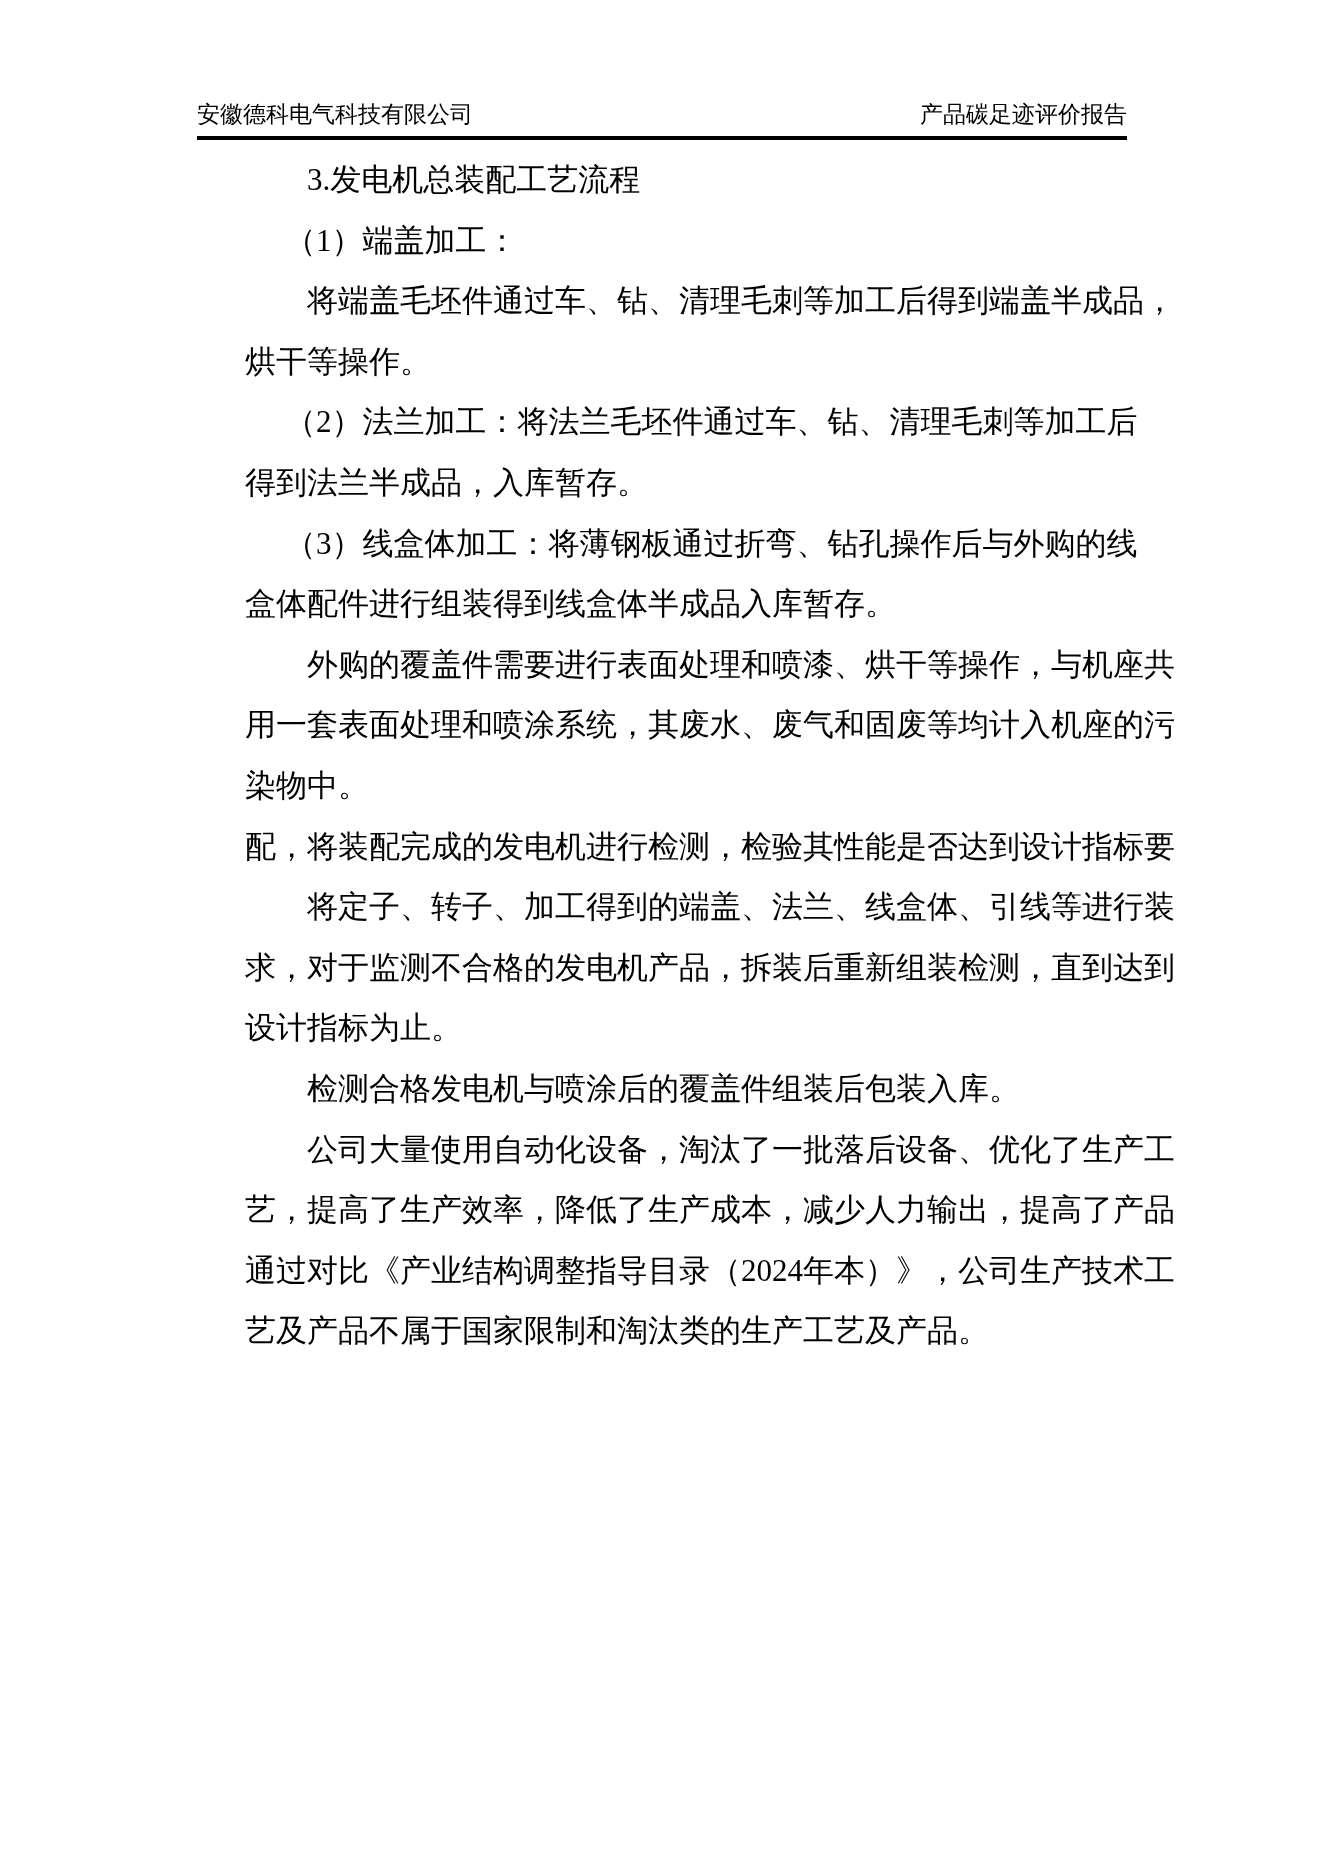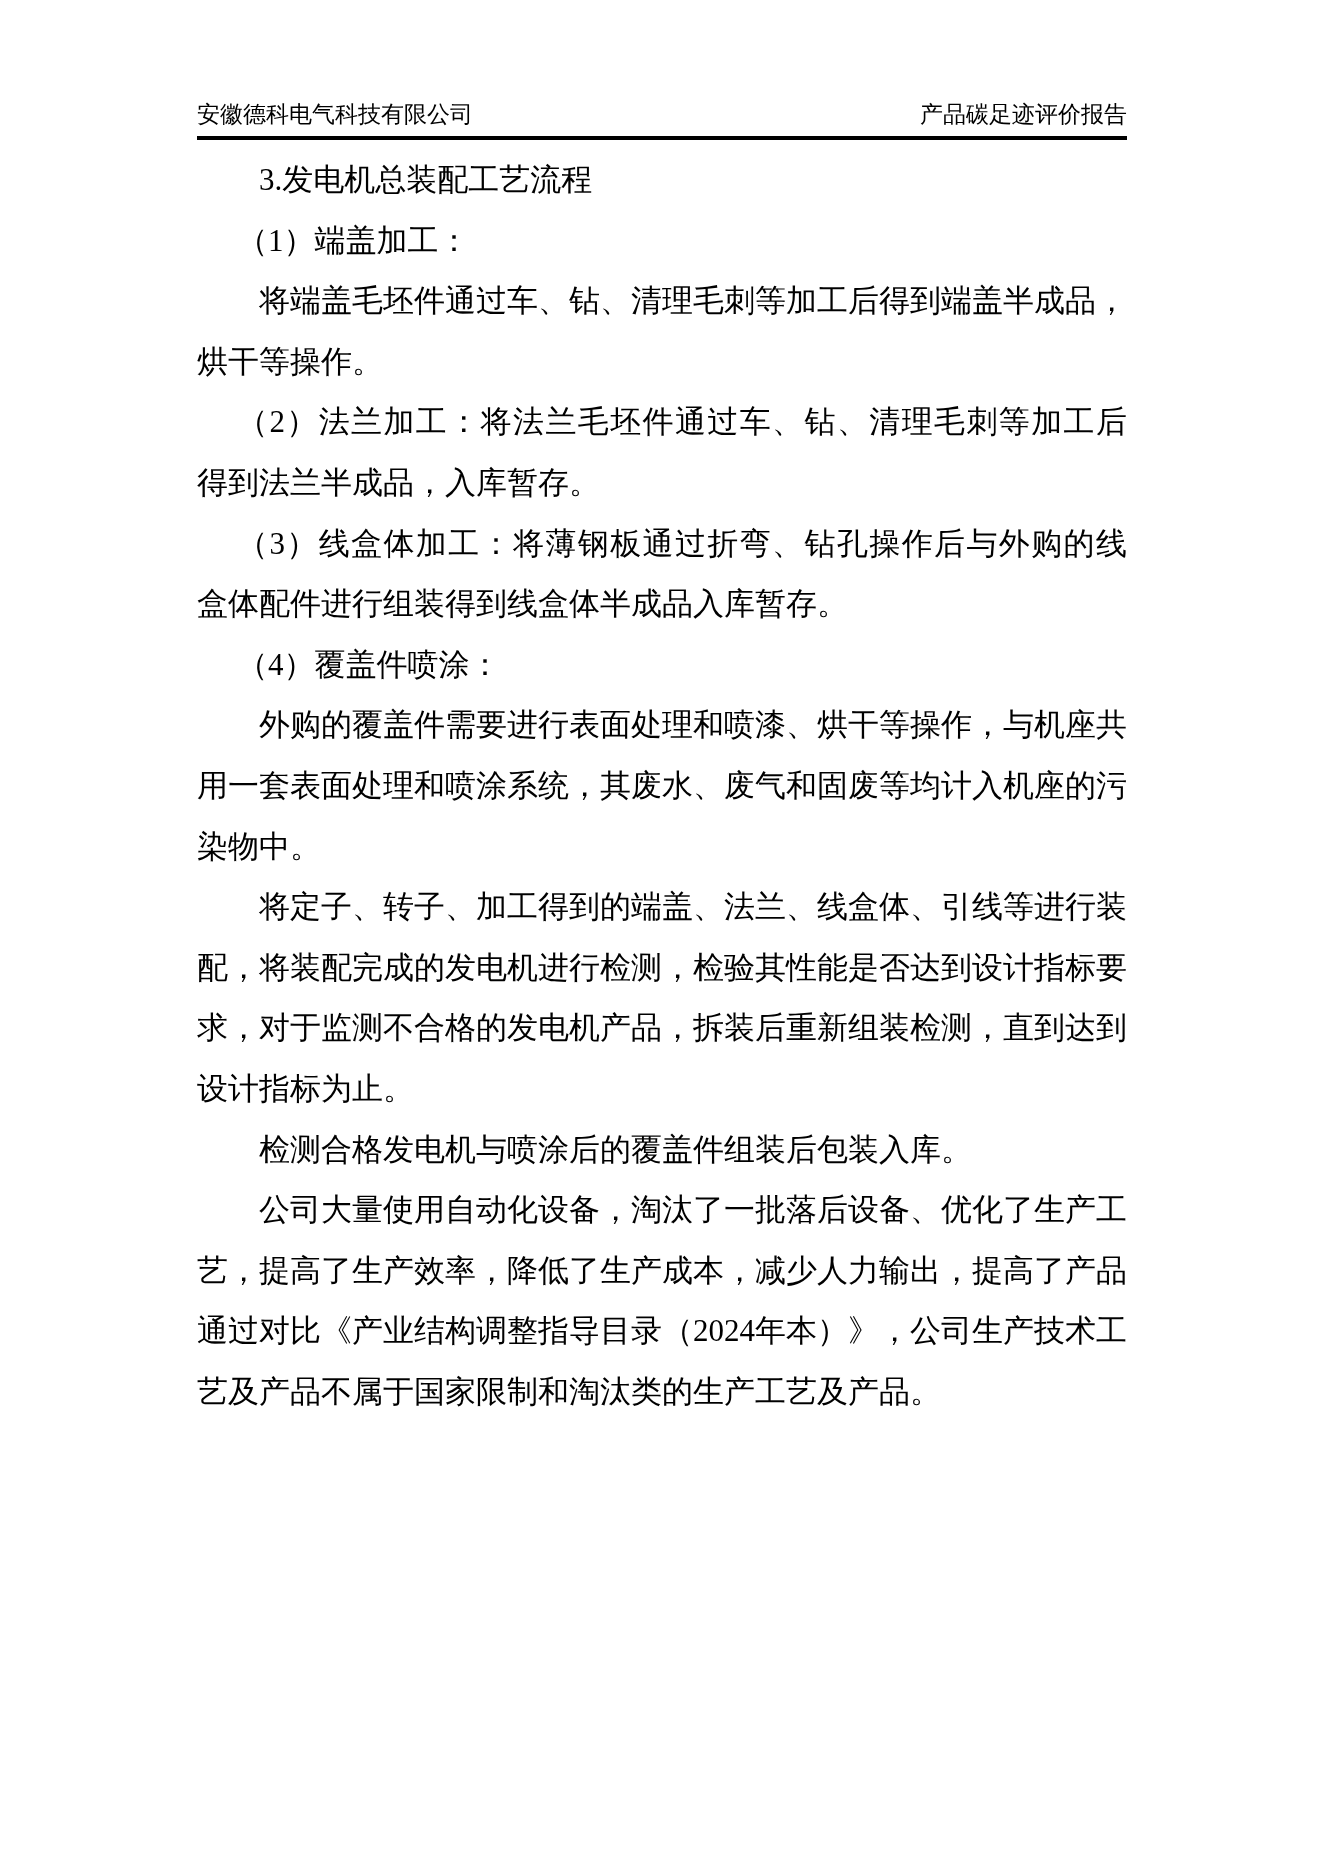--- a/index.html
+++ b/index.html
@@ -36,20 +36,21 @@
     left: 197px;
     top: 150px;
     width: 930px;
     font-size: 31px;
   }
   .line {
     height: 60.6px;
     line-height: 60.6px;
     white-space: nowrap;
     text-align: left;
+    margin-left: 48px;
   }
   .line.j {
     text-align: justify;
     text-align-last: justify;
   }
   .line.i2 { text-indent: 62px; }
   .line.ip { text-indent: 40px; }
   .footer-page-number {
     position: absolute;
     left: 0;
@@ -76,26 +77,25 @@
 
   <div class="body-text">
       <div class="line i2">3.发电机总装配工艺流程</div>
       <div class="line ip">（1）端盖加工：</div>
       <div class="line j i2">将端盖毛坯件通过车、钻、清理毛刺等加工后得到端盖半成品，</div>
       <div class="line">烘干等操作。</div>
       <div class="line j ip">（2）法兰加工：将法兰毛坯件通过车、钻、清理毛刺等加工后</div>
       <div class="line">得到法兰半成品，入库暂存。</div>
       <div class="line j ip">（3）线盒体加工：将薄钢板通过折弯、钻孔操作后与外购的线</div>
       <div class="line">盒体配件进行组装得到线盒体半成品入库暂存。</div>
-      <div class="line ip">（4）覆盖件喷涂：</div>
       <div class="line j i2">外购的覆盖件需要进行表面处理和喷漆、烘干等操作，与机座共</div>
       <div class="line j">用一套表面处理和喷涂系统，其废水、废气和固废等均计入机座的污</div>
       <div class="line">染物中。</div>
+      <div class="line j">配，将装配完成的发电机进行检测，检验其性能是否达到设计指标要</div>
       <div class="line j i2">将定子、转子、加工得到的端盖、法兰、线盒体、引线等进行装</div>
-      <div class="line j">配，将装配完成的发电机进行检测，检验其性能是否达到设计指标要</div>
       <div class="line j">求，对于监测不合格的发电机产品，拆装后重新组装检测，直到达到</div>
       <div class="line">设计指标为止。</div>
       <div class="line i2">检测合格发电机与喷涂后的覆盖件组装后包装入库。</div>
       <div class="line j i2">公司大量使用自动化设备，淘汰了一批落后设备、优化了生产工</div>
       <div class="line j">艺，提高了生产效率，降低了生产成本，减少人力输出，提高了产品</div>
       <div class="line j">通过对比《产业结构调整指导目录（2024年本）》，公司生产技术工</div>
       <div class="line">艺及产品不属于国家限制和淘汰类的生产工艺及产品。</div>
     </div>
 
   <div class="footer-page-number">10</div>

